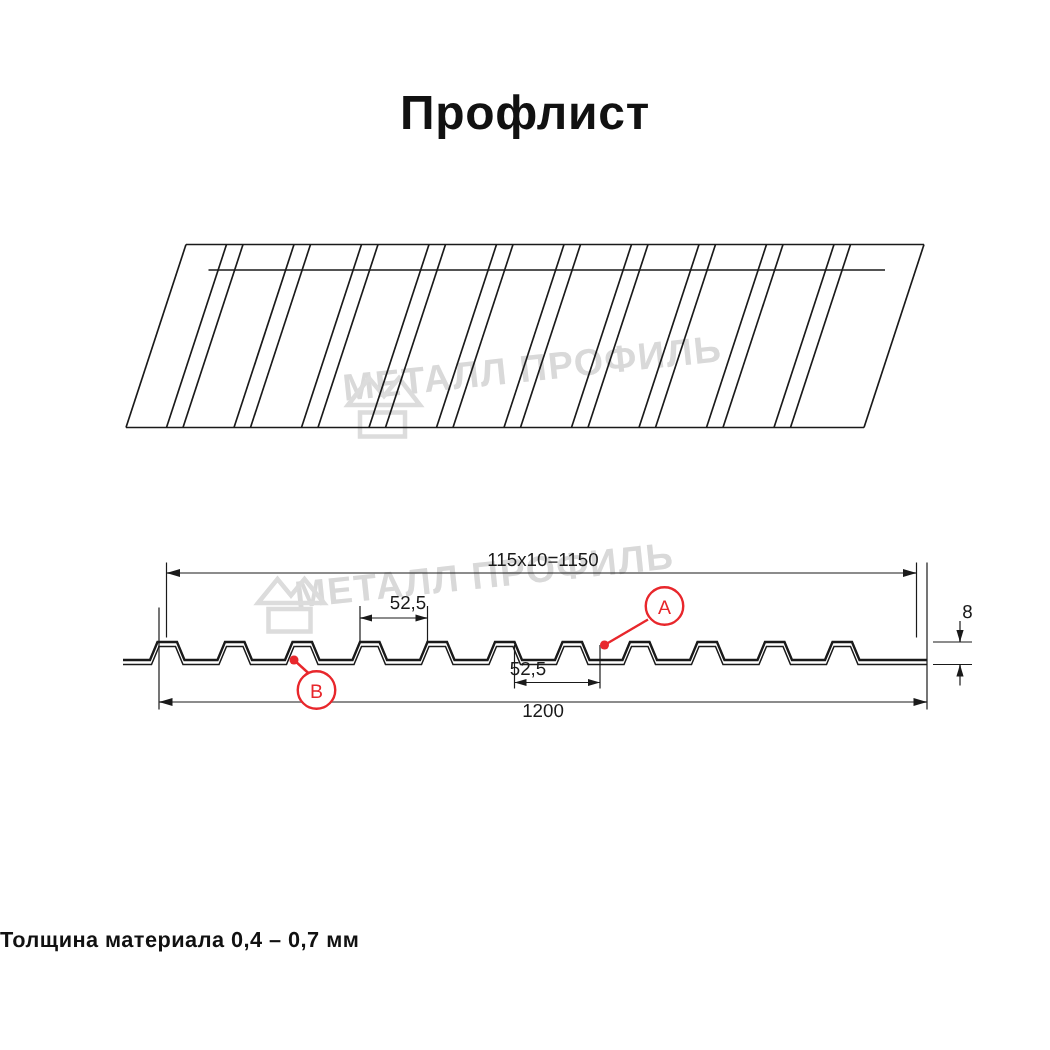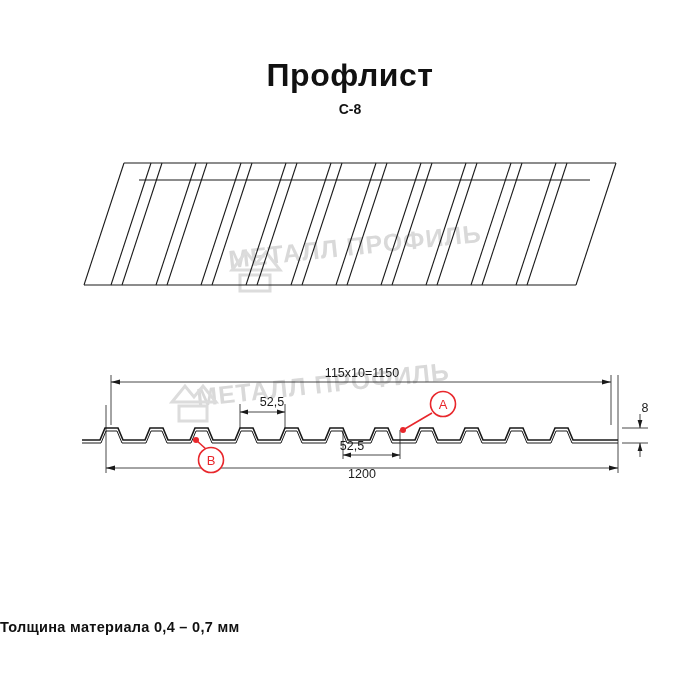--- a/index.html
+++ b/index.html
@@ -79,21 +79,20 @@
     font-size: 25px;
     transform: rotate(-6deg);
   }
 </style>
 </head>
 <body>
 
 <div class="page">
 
   <div class="title">Профлист</div>
-  <div class="subtitle">С-8</div>
 
   <div class="wm wm1">МЕТАЛЛ ПРОФИЛЬ</div>
   <div class="wm wm2">МЕТАЛЛ ПРОФИЛЬ</div>
 
   <svg class="svg-layer" width="700" height="700" viewBox="0 0 700 700">
 
     <g opacity="1">
       <path d="M232 270 l14 -18 l10 12 l10 -12 l14 18 z" fill="none" stroke="#dcdcdc" stroke-width="3"></path>
       <rect x="240" y="275" width="30" height="16" fill="none" stroke="#dcdcdc" stroke-width="3"></rect>
     </g>

